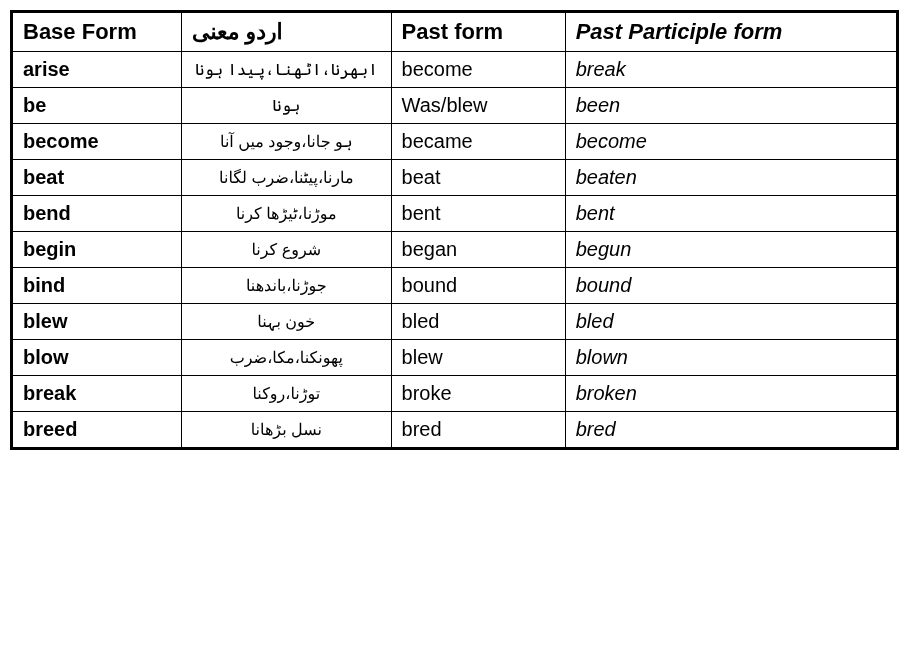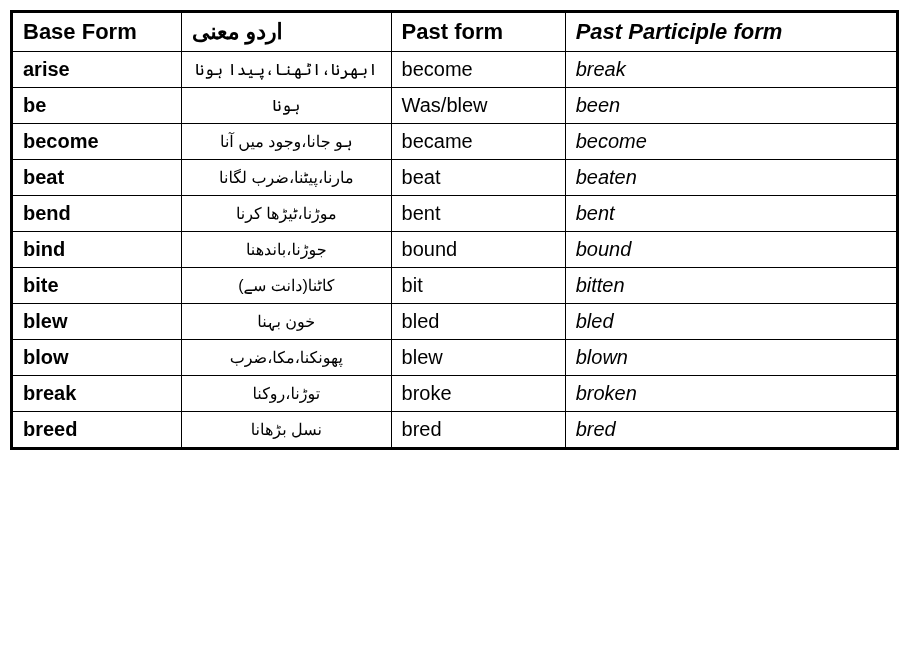--- a/index.html
+++ b/index.html
@@ -116,30 +116,30 @@
           <td class="col-past">beat</td>
           <td class="col-participle">beaten</td>
         </tr>
         <tr>
           <td class="col-base">bend</td>
           <td class="col-urdu">موڑنا،ٹیڑھا کرنا</td>
           <td class="col-past">bent</td>
           <td class="col-participle">bent</td>
         </tr>
         <tr>
+          <td class="col-base">begin</td>
+          <td class="col-urdu">شروع کرنا</td>
+          <td class="col-past">began</td>
+          <td class="col-participle">begun</td>
+        </tr>
+        <tr>
           <td class="col-base">bind</td>
           <td class="col-urdu">جوڑنا،باندھنا</td>
           <td class="col-past">bound</td>
           <td class="col-participle">bound</td>
-        </tr>
-        <tr>
-          <td class="col-base">bite</td>
-          <td class="col-urdu">کاٹنا(دانت سے)</td>
-          <td class="col-past">bit</td>
-          <td class="col-participle">bitten</td>
         </tr>
         <tr>
           <td class="col-base">blew</td>
           <td class="col-urdu">خون بہنا</td>
           <td class="col-past">bled</td>
           <td class="col-participle">bled</td>
         </tr>
         <tr>
           <td class="col-base">blow</td>
           <td class="col-urdu">پھونکنا،مکا،ضرب</td>

